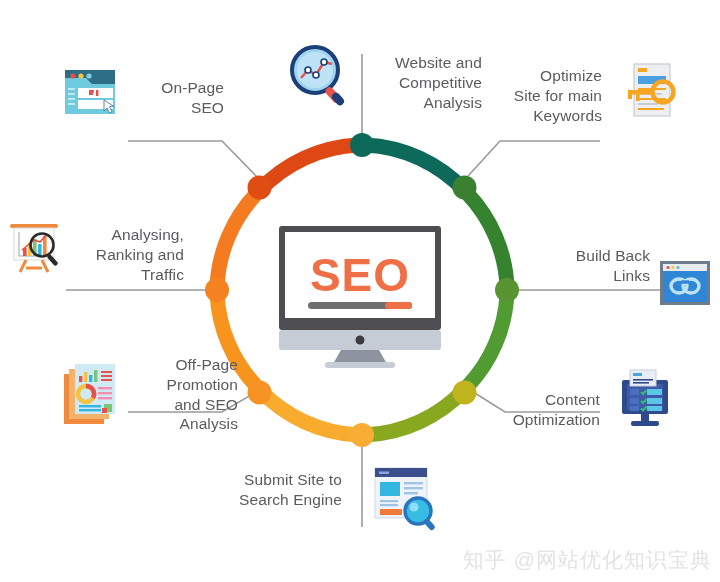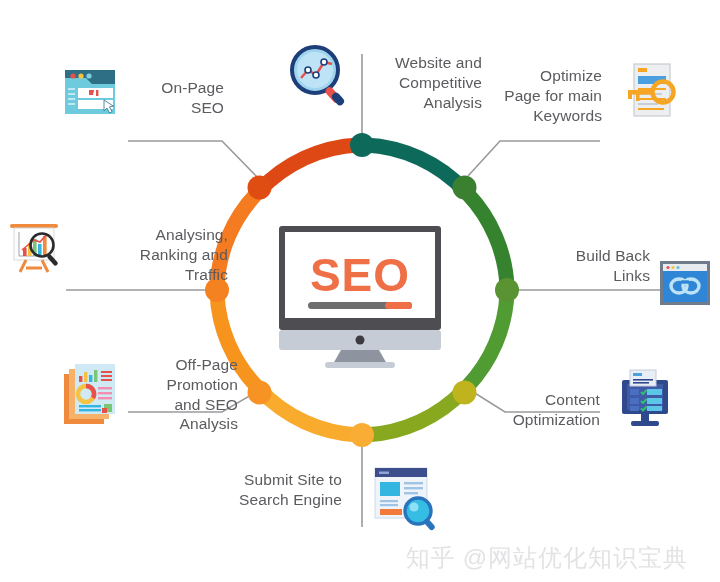--- a/index.html
+++ b/index.html
@@ -48,27 +48,27 @@
     position: absolute;
     left: 275px;
     top: 226px;
     width: 170px;
     height: 142px;
   }
 
   
   #watermark {
     position: absolute;
-    right: 32px;
+    right: 8px;
     bottom: 8px;
     display: flex;
     align-items: baseline;
     gap: 7px;
     color: #e3e3e5;
-    font-size: 24px;
+    font-size: 21px;
     letter-spacing: 1px;
     user-select: none;
   }
   #watermark .wm-brand { font-weight: 400; }
   #watermark .wm-handle { font-weight: 400; }
 </style>
 </head>
 <body>
 
 <div id="stage">
@@ -193,21 +193,21 @@
       <rect x="18" y="41" width="20" height="2" fill="#c9ced3"></rect>
       <rect x="18" y="46" width="26" height="2" fill="#f6a623"></rect>
 
       <circle cx="43" cy="30" r="10.5" fill="none" stroke="#f6a623" stroke-width="4.5"></circle>
       <rect x="8" y="28" width="26" height="4.6" fill="#f6a623"></rect>
       <rect x="8" y="28" width="4" height="9" fill="#f6a623"></rect>
       <rect x="16" y="32" width="3.6" height="7" fill="#f6a623"></rect>
     </svg>
   </div>
   <div class="label right-align" style="left:486px; top:66px; width:116px;">Optimize
-Page for main
+Site for main
 Keywords</div>
 
   <div class="icon-box" style="left:659px; top:260px;">
     <svg width="52" height="48" viewBox="0 0 52 48">
       <rect x="1" y="1" width="50" height="44" fill="#6e7c8c"></rect>
       <rect x="4" y="11" width="44" height="31" fill="#2f86d6"></rect>
       <rect x="4" y="4" width="44" height="7" fill="#e9ecef"></rect>
       <circle cx="9" cy="7.5" r="1.6" fill="#e8504a"></circle>
       <circle cx="14" cy="7.5" r="1.6" fill="#f6c243"></circle>
       <circle cx="19" cy="7.5" r="1.6" fill="#5cc2e0"></circle>
@@ -327,21 +327,21 @@
       <polyline points="18,32 24,27 30,22 36,24 43,16" fill="none" stroke="#e8504a" stroke-width="1.6"></polyline>
 
       <path d="M22 42 L16 54" stroke="#f08a3c" stroke-width="3" fill="none"></path>
       <path d="M38 42 L44 54" stroke="#f08a3c" stroke-width="3" fill="none"></path>
       <path d="M22 50 H38" stroke="#f08a3c" stroke-width="3" fill="none"></path>
 
       <circle cx="38" cy="27" r="11.5" fill="none" stroke="#2b2b2b" stroke-width="2.6"></circle>
       <rect x="46" y="36" width="4.6" height="13" rx="2.3" transform="rotate(-42 48 42)" fill="#2b2b2b"></rect>
     </svg>
   </div>
-  <div class="label left-align" style="left:74px; top:225px; width:110px;margin-left:44px;">Analysing,
+  <div class="label left-align" style="left:74px; top:225px; width:110px;">Analysing,
 Ranking and
 Traffic</div>
 
   <div id="watermark">
     <span class="wm-brand">知乎</span>
     <span class="wm-handle">@网站优化知识宝典</span>
   </div>
 
 </div>
 

